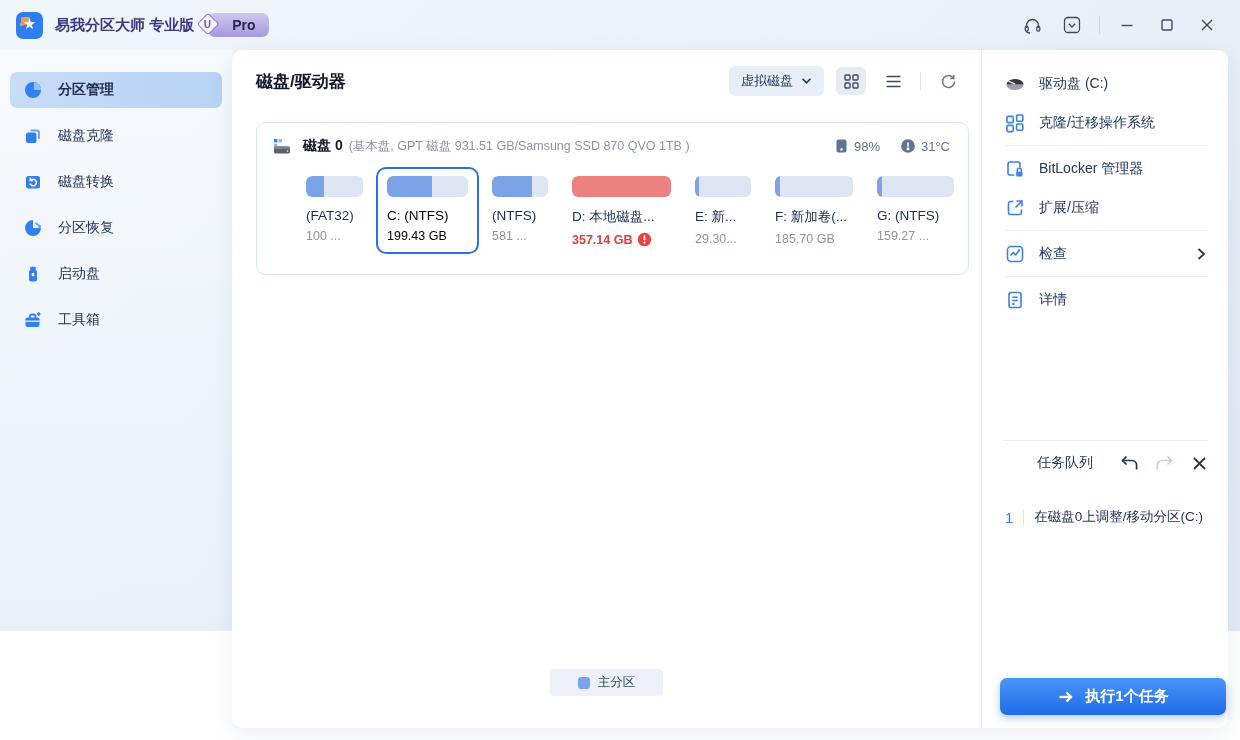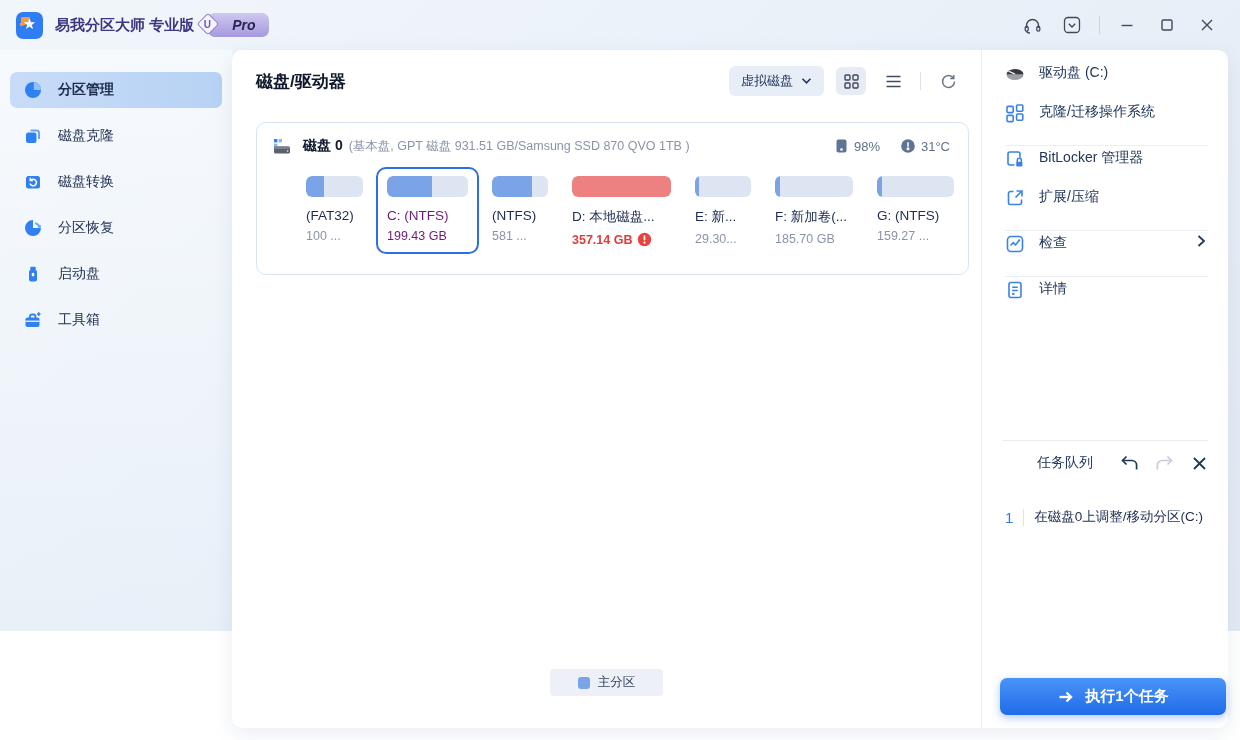--- a/index.html
+++ b/index.html
@@ -15,21 +15,21 @@
     border-radius:50%; background:conic-gradient(from 90deg,#f59a3e 0 95deg,transparent 95deg); }
   .app-icon::after { content:"★"; position:absolute; left:0; right:0; top:3px; text-align:center;
     color:#fff; font-size:15px; }
   .app-title { margin-left:12px; font-size:15px; font-weight:600; color:#3c3880; }
   .pro-badge { position:relative; margin-left:14px; height:24px; display:flex; align-items:center;
     background:linear-gradient(180deg,#cfc8f0,#a698dd); border-radius:7px; padding:0 13px 0 24px; }
   .pro-diamond { position:absolute; left:-8px; top:3px; width:16px; height:16px; background:#f6f3ff;
     border:1.5px solid #8f7fd0; transform:rotate(45deg); border-radius:3px; display:flex;
     align-items:center; justify-content:center; }
   .pro-diamond span { transform:rotate(-45deg); font-size:10px; font-weight:bold; color:#6a58c0; }
-  .pro-text { font-size:14px; font-weight:bold; font-style:italic; color:#2a2454; }
+  .pro-text { font-size:14px; font-weight:bold; color:#2a2454; }
   .tb-right { margin-left:auto; display:flex; align-items:center; gap:14px; padding-right:20px; }
   .tb-btn { width:26px; height:26px; display:flex; align-items:center; justify-content:center;
     color:#3f4a5f; cursor:default; }
   .tb-sep { width:1px; height:18px; background:#ccd5e2; }
 
   
   .sidebar { position:absolute; left:0; top:50px; width:232px; bottom:0; padding:22px 10px 0 10px;
     display:flex; flex-direction:column; gap:10px;
     background:linear-gradient(180deg,rgba(250,252,254,.65),rgba(228,237,247,.4)); }
   .side-item { height:36px; border-radius:7px; display:flex; align-items:center; gap:16px;
@@ -63,32 +63,32 @@
   .disk-stats { margin-left:auto; display:flex; align-items:center; gap:20px; }
   .stat { display:flex; align-items:center; gap:5px; font-size:13px; color:#5f7189; }
   .partition-row { display:flex; align-items:flex-start; margin-top:12px; padding-left:22px; gap:2px; }
   .tile { border:2px solid transparent; border-radius:10px; padding:7px 9px 9px 9px; }
   .tile.selected { border-color:#2e6ee5; }
   .bar { height:21px; border-radius:6px; background:#dde4f2; overflow:hidden; }
   .bar-fill { height:100%; border-radius:6px 0 0 6px; min-width:4px; }
   .bar-fill.full { border-radius:6px; }
   .tile-label { margin-top:11px; font-size:13.5px; color:#1d2c4f; white-space:nowrap; }
   .tile-size { margin-top:6px; font-size:12.5px; color:#8a94a8; white-space:nowrap; display:flex; align-items:center; gap:5px; }
-  .tile.selected .tile-label, .tile.selected .tile-size { color:#701a75; }
+  .tile.selected .tile-label, .tile.selected .tile-size { color:#000000; }
   .tile-size.danger { color:#e23b3b; font-weight:600; }
 
   
   .legend { position:absolute; left:0; right:0; bottom:32px; display:flex; justify-content:center; }
   .legend-pill { display:flex; align-items:center; gap:8px; background:#edf0f6; border-radius:4px;
     padding:5px 28px; font-size:12.5px; color:#33415c; }
   .legend-swatch { width:12px; height:12px; border-radius:3px; background:#7ba3e8; }
 
   
   .rp-list { padding:14px 20px 0 22px; }
-  .rp-item { height:39px; display:flex; gap:14px; font-size:14px; color:#22365c; }
+  .rp-item { height:39px; display:flex; align-items:center; gap:14px; font-size:14px; color:#22365c; }
   .rp-icon { width:20px; height:20px; flex:0 0 auto; display:flex; }
   .rp-chevron { margin-left:auto; display:flex; }
   .rp-divider { height:1px; background:#eceff5; margin:3px 0; }
   .tq-divider { position:absolute; left:20px; right:20px; top:390px; height:1px; background:#e7ebf2; }
   .tq-header { position:absolute; left:22px; right:18px; top:402px; display:flex; align-items:center;margin-left:32px; }
   .tq-title { font-size:14px; color:#22365c; }
   .tq-actions { margin-left:auto; display:flex; align-items:center; gap:13px; }
   .tq-btn { width:22px; height:22px; display:flex; align-items:center; justify-content:center; }
   .task-list { position:absolute; left:22px; right:14px; top:452px; }
   .task-item { display:flex; align-items:center; gap:10px; padding:6px 0; }

